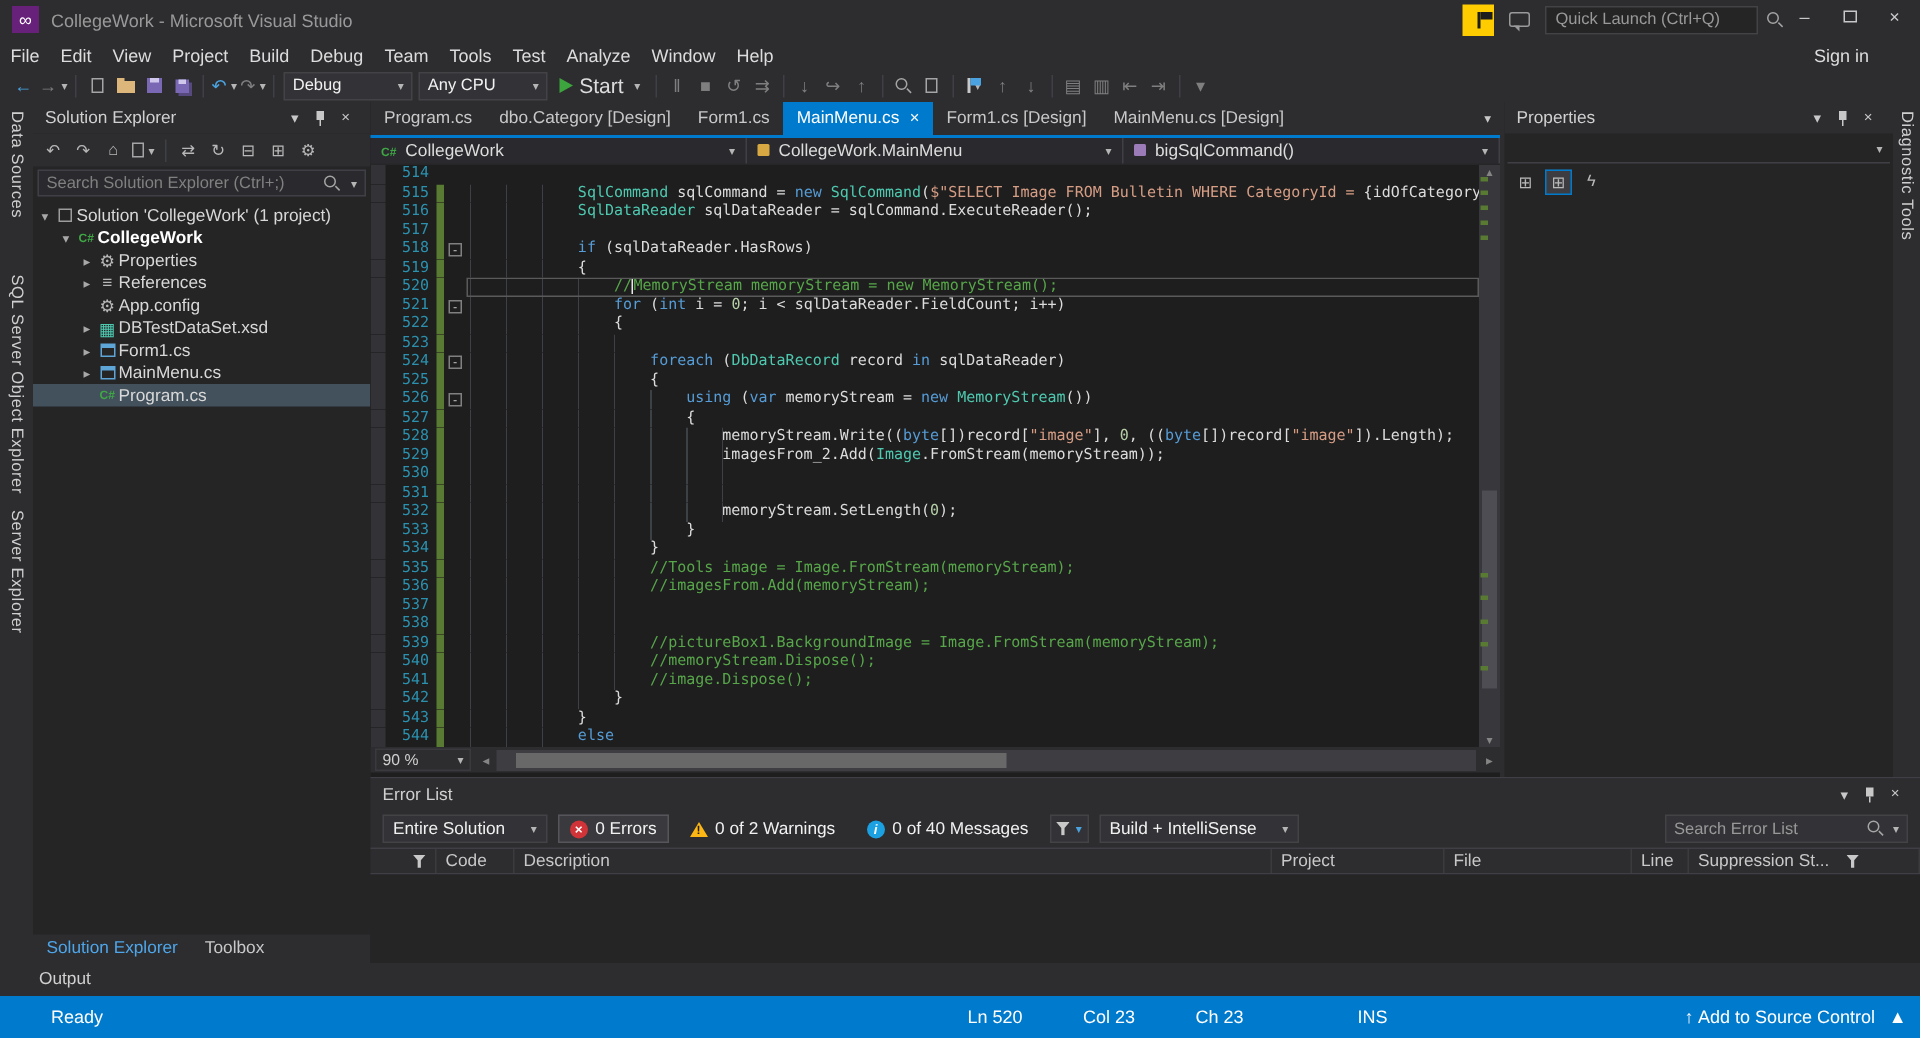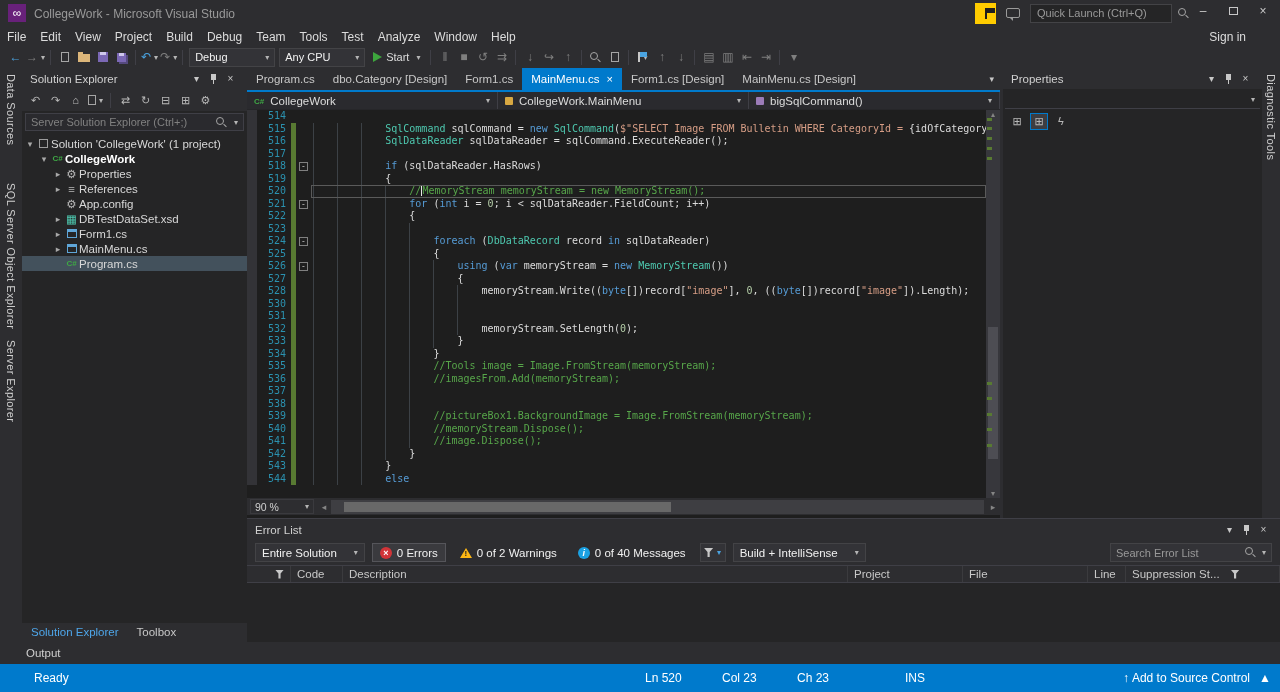--- a/index.html
+++ b/index.html
@@ -28,21 +28,21 @@
   .sign-in{position:absolute;right:34px;top:0;line-height:18px;color:#dcdcdc;}
   
   #toolbar{position:absolute;left:0;top:46px;width:1280px;height:22px;display:flex;align-items:center;padding-left:6px;}
   .tb-icon{height:20px;min-width:19px;display:flex;align-items:center;justify-content:center;font-size:12px;padding:0 1px;}
   .tb-sep{width:1px;height:15px;background:#3f3f46;margin:0 4px;}
   .tb-combo{width:86px;height:19px;border:1px solid #434346;background:#333337;font-size:11px;display:flex;
     align-items:center;padding:0 5px;color:#f1f1f1;margin:0 2px;}
   .tb-combo .lbl{flex:1;}
   .start-btn{display:flex;align-items:center;gap:4px;padding:0 6px;height:20px;}
   .play{width:0;height:0;border-left:9px solid #3da53d;border-top:5px solid transparent;border-bottom:5px solid transparent;}
-  .start-lbl{color:#dcdcdc;font-size:11px;text-align:center;}
+  .start-lbl{color:#dcdcdc;font-size:14px;text-align:center;}
   .c-blue{color:#4aa3e0;} .c-gray{color:#7f7f7f;}
   
   .i-mag{position:relative;display:inline-block;width:11px;height:11px;}
   .i-mag::before{content:'';position:absolute;left:0;top:0;width:6px;height:6px;border:1px solid #a5a5a5;border-radius:50%;}
   .i-mag::after{content:'';position:absolute;left:7px;top:8px;width:4px;height:1px;background:#a5a5a5;transform:rotate(45deg);}
   .i-doc{display:inline-block;width:8px;height:10px;border:1px solid #a5a5a5;background:#2d2d30;}
   .i-folder{display:inline-block;width:12px;height:8px;background:#dcb67a;position:relative;margin-top:2px;}
   .i-folder::before{content:'';position:absolute;top:-2px;left:0;width:5px;height:2px;background:#dcb67a;}
   .i-floppy{display:inline-block;width:10px;height:10px;background:#7b68b5;position:relative;}
   .i-floppy::before{content:'';position:absolute;top:0;left:2px;width:6px;height:3px;background:#cfc8ec;}
@@ -332,21 +332,21 @@
         <span class="glyph-gray">⊟</span>
       </div>
       <div class="se-tb-icon">
         <span class="glyph-gray">⊞</span>
       </div>
       <div class="se-tb-icon">
         <span class="glyph-gray">⚙</span>
       </div>
     </div>
   <div class="se-search">
-    <span class="txt">Server Solution Explorer (Ctrl+;)</span>
+    <span class="txt">Search Solution Explorer (Ctrl+;)</span>
     <span class="i-mag"></span>
     <span class="dd">▾</span>
   </div>
   <div class="tree" id="se-tree">
       <div class="tree-row" style="padding-left: 2px;">
         <span class="expander">▾</span>
         <span class="t-icon">
           <span class="i-solution"></span>
         </span>
         <span class="t-label">Solution 'CollegeWork' (1 project)</span>
@@ -560,20 +560,27 @@
         <span class="m-track g"></span>
         <span class="m-outline"></span>
         <span class="line-text"><span class="indent" style="width: 24ch;"></span><span class="tk-p">{</span></span>
       </div>
       <div class="code-line">
         <span class="m-ind"></span>
         <span class="m-num">528</span>
         <span class="m-track g"></span>
         <span class="m-outline"></span>
         <span class="line-text"><span class="indent" style="width: 28ch;"></span><span class="tk-p">memoryStream.Write((</span><span class="tk-k">byte</span><span class="tk-p">[])record[</span><span class="tk-s">"image"</span><span class="tk-p">], </span><span class="tk-n">0</span><span class="tk-p">, ((</span><span class="tk-k">byte</span><span class="tk-p">[])record[</span><span class="tk-s">"image"</span><span class="tk-p">]).Length);</span></span>
+      </div>
+      <div class="code-line">
+        <span class="m-ind"></span>
+        <span class="m-num">529</span>
+        <span class="m-track g"></span>
+        <span class="m-outline"></span>
+        <span class="line-text"><span class="indent" style="width: 28ch;"></span><span class="tk-p">imagesFrom_2.Add(</span><span class="tk-ty">Image</span><span class="tk-p">.FromStream(memoryStream));</span></span>
       </div>
       <div class="code-line">
         <span class="m-ind"></span>
         <span class="m-num">530</span>
         <span class="m-track g"></span>
         <span class="m-outline"></span>
         <span class="line-text"><span class="indent" style="width: 28ch;"></span></span>
       </div>
       <div class="code-line">
         <span class="m-ind"></span>

